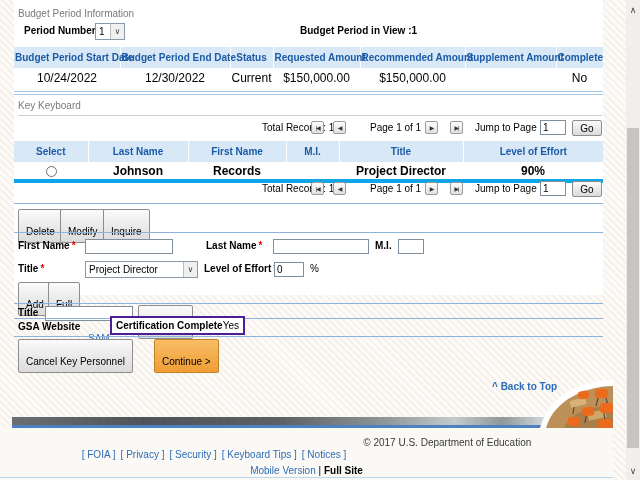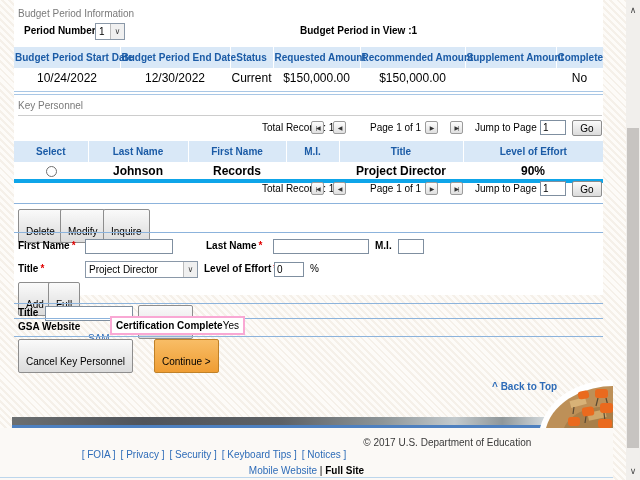--- a/index.html
+++ b/index.html
@@ -42,21 +42,21 @@
   .pg-lbl { position:absolute; top:4px; font-size:10px; white-space:nowrap; }
   .pg-btn { position:absolute; top:3px; width:13px; height:13px; padding:0;
     border:1px solid #9b9b9b; background:linear-gradient(#fdfdfd,#e0e0e0); border-radius:2px;
     font-size:6px; line-height:10px; text-align:center; color:#333; letter-spacing:-1px; font-family:inherit; }
   .pg-input { position:absolute; top:2px; left:526px; width:26px; height:15px;
     border:1px solid #7f8fa0; font-size:10px; font-family:inherit; padding:0 2px; }
   .pg-go { position:absolute; top:2px; left:558px; width:30px; height:16px; padding:0;
     border:1px solid #8d8d8d; background:linear-gradient(#fafafa,#dbdbdb); border-radius:2px;
     font-size:10px; font-family:inherit; line-height:13px; }
   .link { color:#2e6cb8; text-decoration:none; cursor:pointer;margin-top:12px; }
-  .redbox { position:absolute; left:96px; top:-5px; border:2px solid #f9a8d4; background:#fff;
+  .redbox { position:absolute; left:96px; top:-5px; border:2px solid #4c1d95; background:#fff;
     padding:2px 4px; white-space:nowrap; font-size:10px; }
   .back-top { position:absolute; left:478px; top:381px; color:#2e6cb8; font-weight:bold; font-size:10px; cursor:pointer; }
   .metal-bar { position:absolute; left:12px; top:417px; width:598px; height:8px;
     background:linear-gradient(90deg,#6b6f71,#50545a 22%,#5d6165 45%,#8d9598 62%,#c3cacd 74%,#8f979a 82%,#dbe1e4 90%,#858e92); }
   .blue-bar { position:absolute; left:12px; top:425px; width:598px; height:3px; background:#4d80c0; }
   .chairs { position:absolute; left:540px; top:377px; width:73px; height:51px; }
   .footer { position:absolute; left:0; top:428px; width:613px; height:56px; background:#fbf9f6; text-align:center; }
   .f-line1 { margin-top:9px; display:flex; justify-content:center; gap:5px; font-size:10px; }
   .f-line2 { margin-top:5px; font-size:10px; }
   .f-copy { margin-left:12px; color:#3a3a3a; }
@@ -110,21 +110,21 @@
       <td>$150,000.00</td>
       <td>$150,000.00</td>
       <td></td>
       <td>No</td>
     </tr>
       </tbody>
   </table>
 
   <div class="double-rule" style="top:91px"></div>
 
-  <div class="sec-label underlined" style="top:100px">Key Personnel</div>
+  <div class="sec-label underlined" style="top:100px">Key Keyboard</div>
 
   <div class="pager" style="top:118px">
     <span class="pg-lbl" style="left:248px">Total Records: 1</span>
     <button class="pg-btn" style="left:297px"><span>|◀</span></button>
     <button class="pg-btn" style="left:319px"><span>◀</span></button>
     <span class="pg-lbl" style="left:356px">Page 1 of 1</span>
     <button class="pg-btn" style="left:411px"><span>▶</span></button>
     <button class="pg-btn" style="left:436px"><span>▶|</span></button>
     <span class="pg-lbl" style="left:461px">Jump to Page</span>
     <input class="pg-input" value="1" style="">
@@ -263,21 +263,21 @@
 <div class="footer">
   <div class="f-line1">
     <span class="link">[ FOIA ]</span>
     <span class="link">[ Privacy ]</span>
     <span class="link">[ Security ]</span>
     <span class="link">[ Keyboard Tips ]</span>
     <span class="link">[ Notices ]</span>
     <span class="f-copy">© 2017 U.S. Department of Education</span>
   </div>
   <div class="f-line2">
-    <span class="link">Mobile Website</span>
+    <span class="link">Mobile Version</span>
     <span>|</span>
     <span class="b">Full Site</span>
   </div>
 </div>
 
 <div class="bottom-line"></div>
 
 <div class="scrollbar">
   <span class="sb-arrow" style="top:5px">∧</span>
   <div class="sb-thumb"></div>

